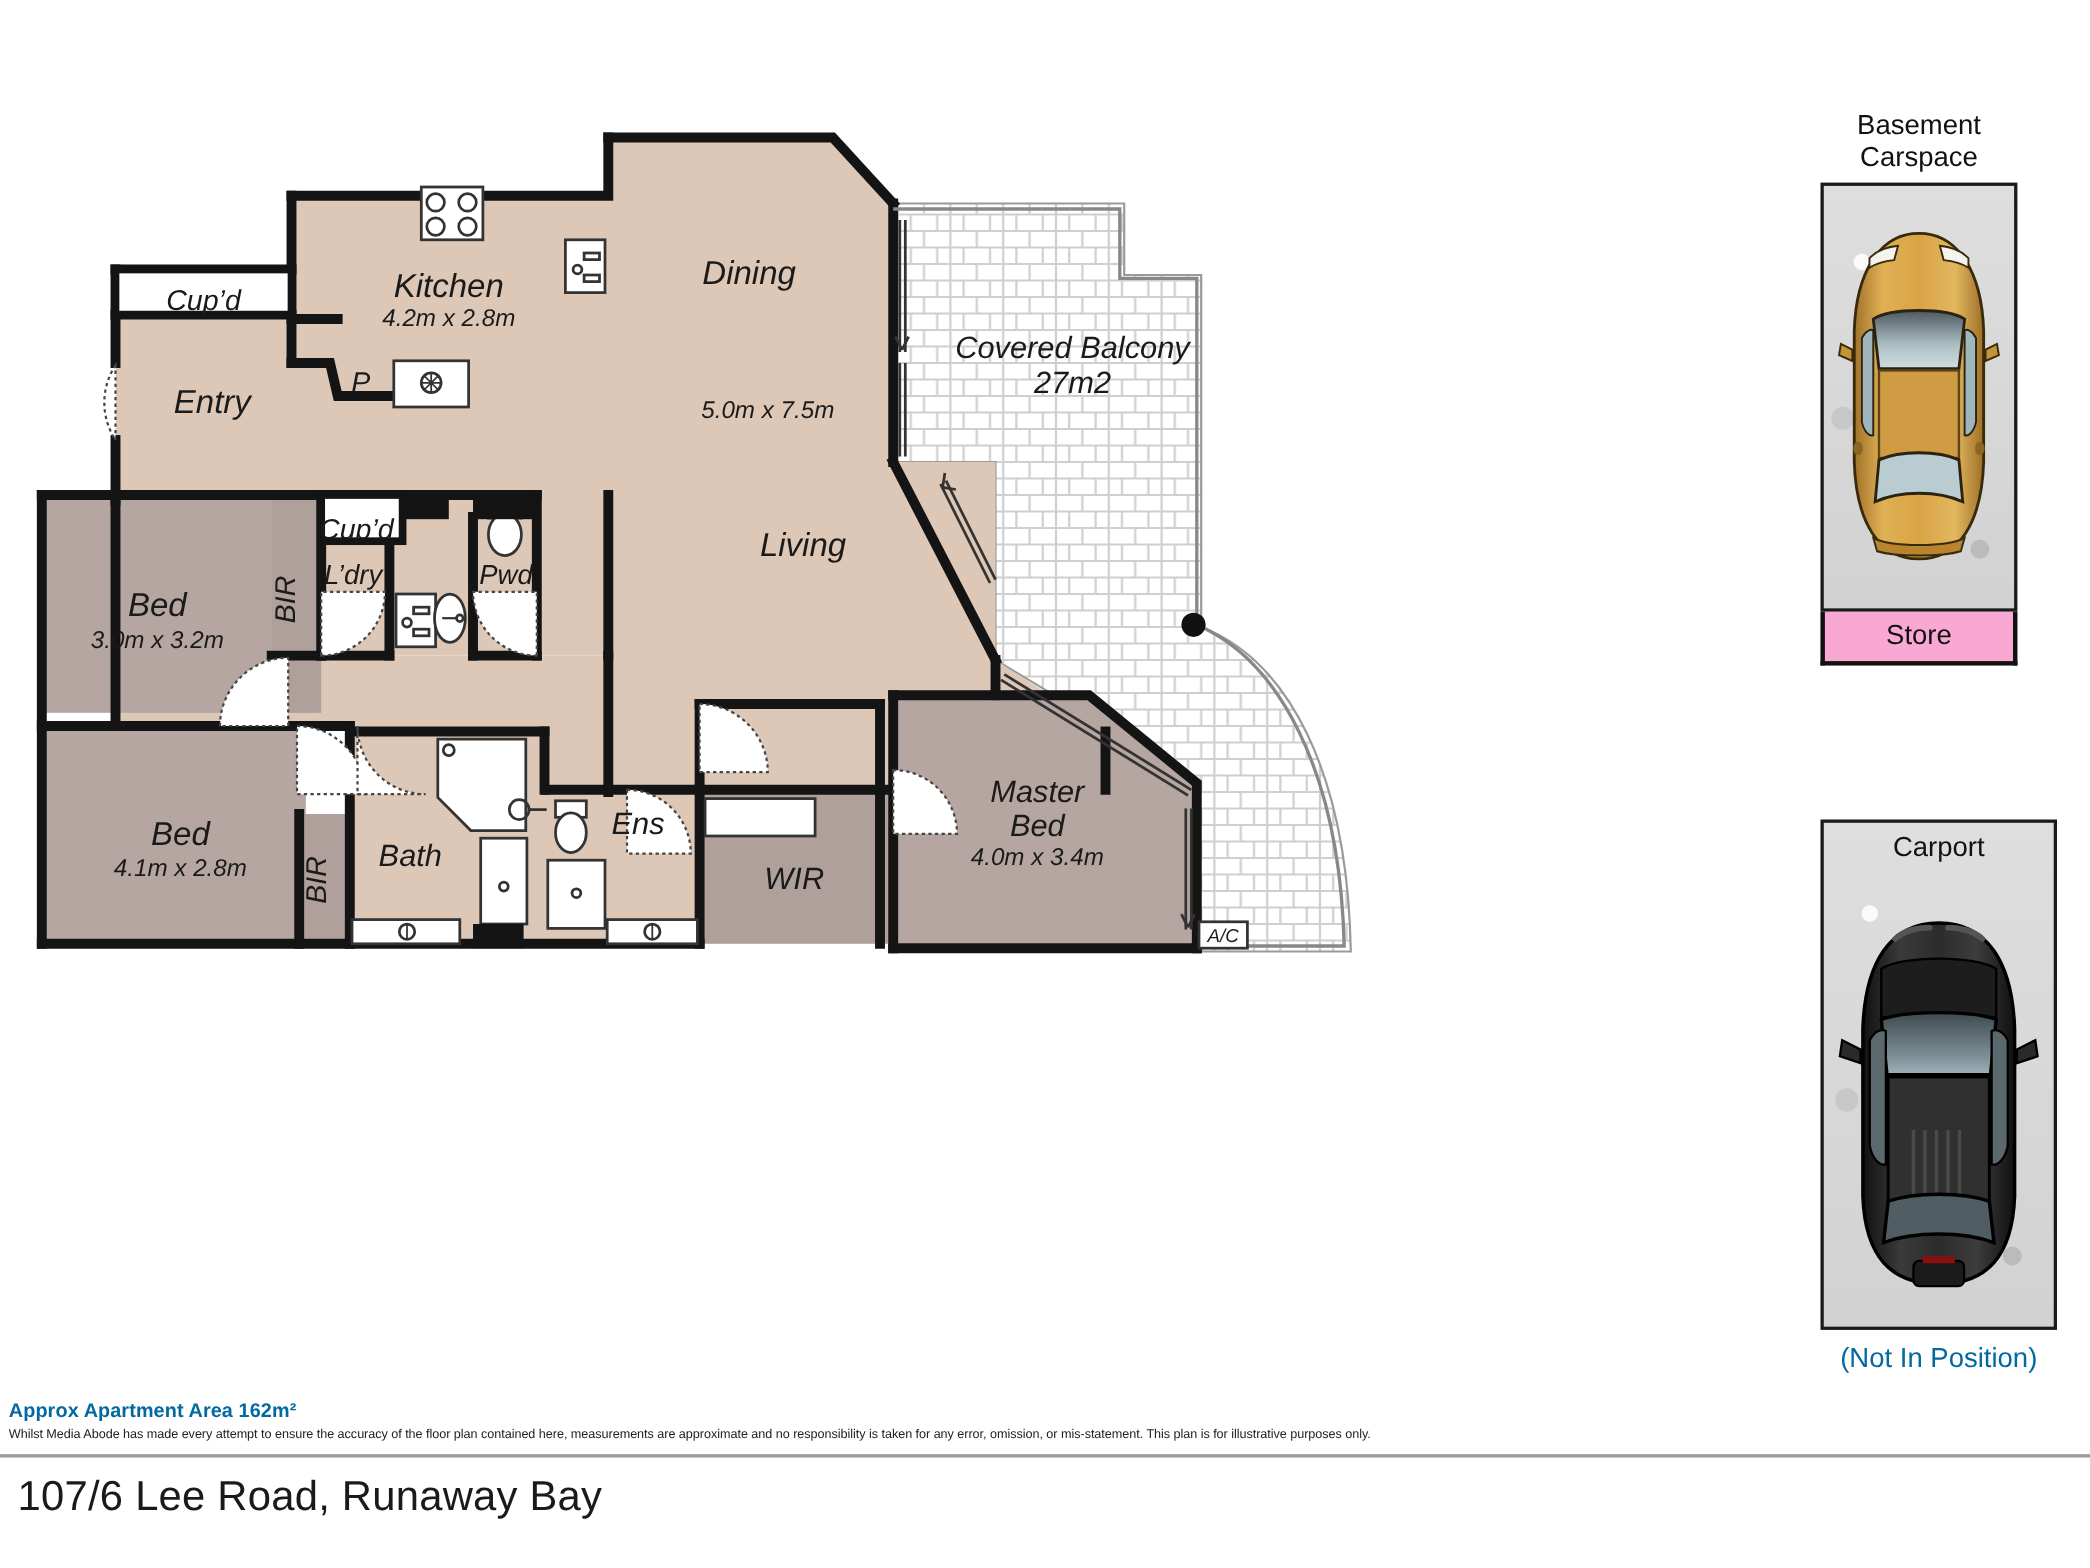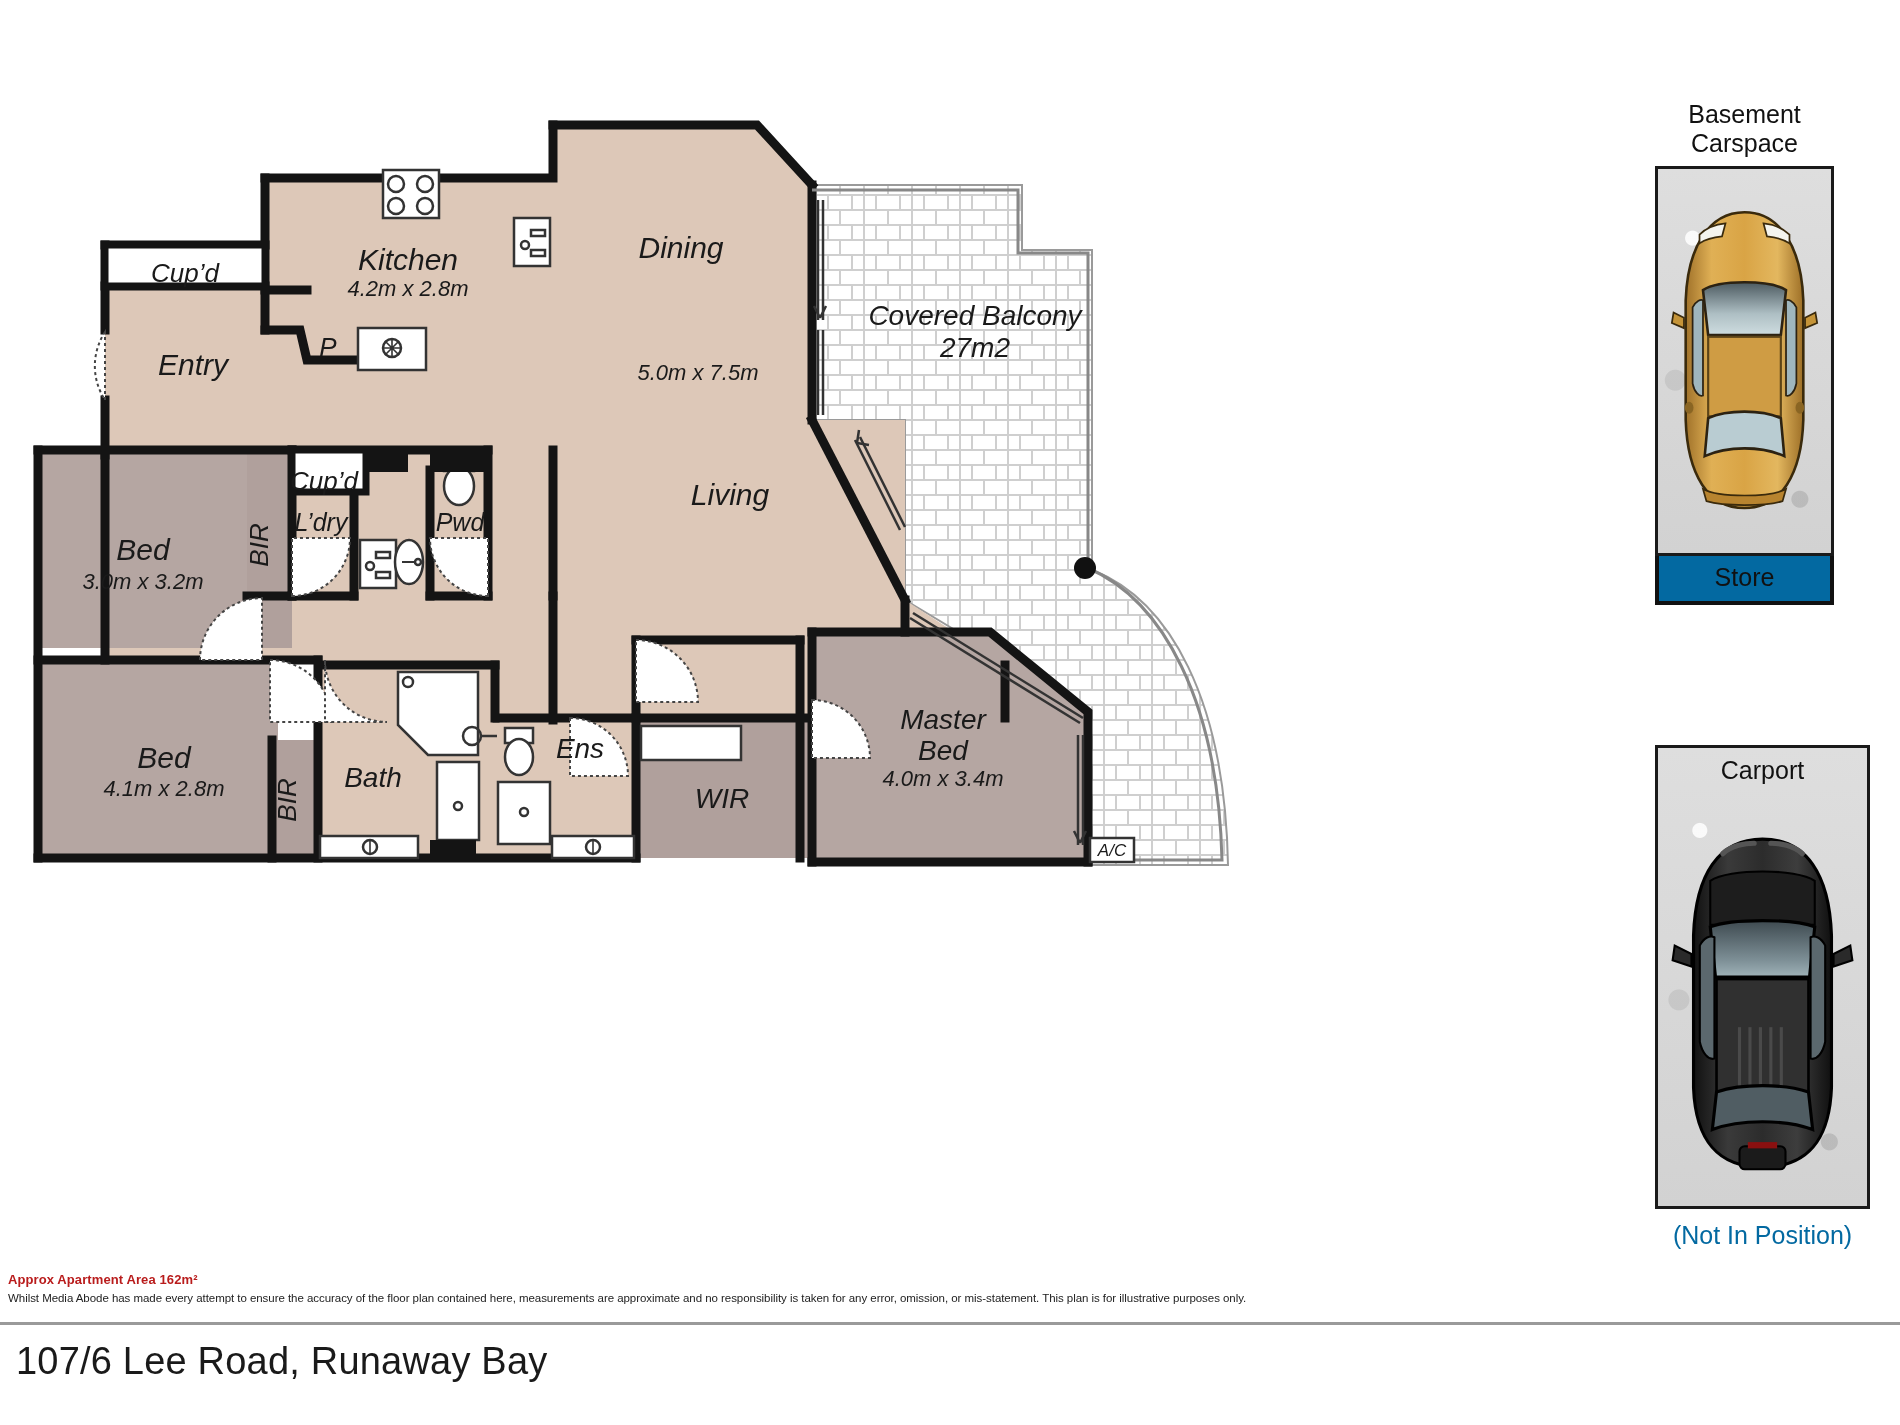--- a/index.html
+++ b/index.html
@@ -52,21 +52,21 @@
       linear-gradient(#dedede, #d2d2d2);
     position: relative;
     overflow: hidden;
   }
   #basement-box { height: 390px; }
   #carport-box  { height: 464px; }
 
   .store-box {
     border: 4px solid #111;
     border-top: none;
-    background: #0369a1;
+    background: #f9a8d4;
     text-align: center;
     font-size: 25px;
     color: #111;
     padding: 7px 0 9px;
   }
   .carport-inner-title {
     position: absolute;
     top: 8px; left: 0; right: 0;
     text-align: center;
     font-size: 25px;
@@ -79,23 +79,23 @@
     color: #0369a1;
     margin-top: 12px;
   }
 
   
   #footer-area {
     position: absolute;
     left: 8px; top: 1272px; width: 1560px;
   }
   .approx-area {
-    font-size: 13px;
+    font-size: 18px;
     font-weight: bold;
-    color: #b91c1c;
+    color: #0369a1;
     letter-spacing: .1px;
   }
   .disclaimer {
     font-size: 11.5px;
     color: #222;
     margin-top: 5px;
     letter-spacing: -.05px;
     white-space: nowrap;
   }
   #divider {

